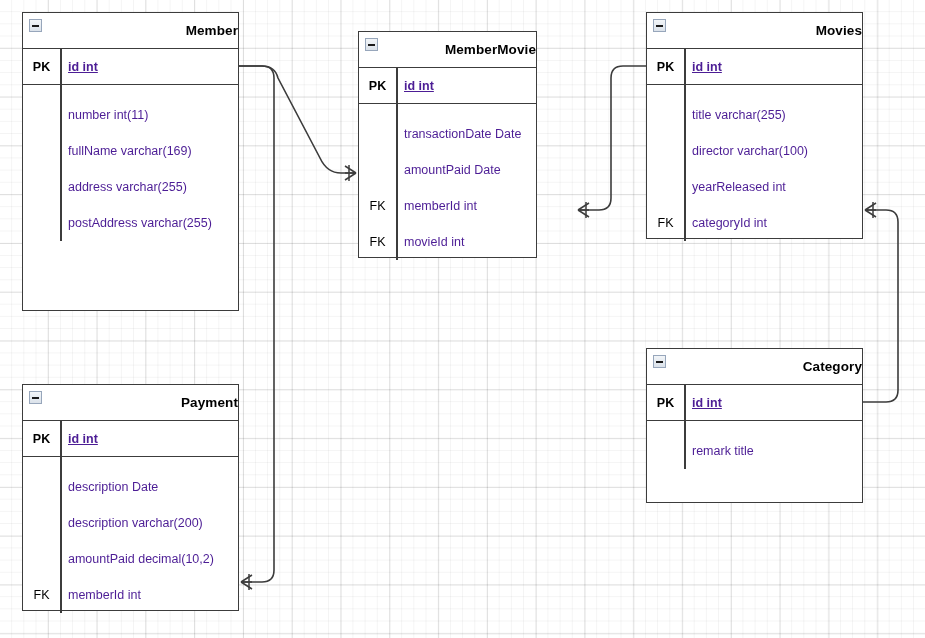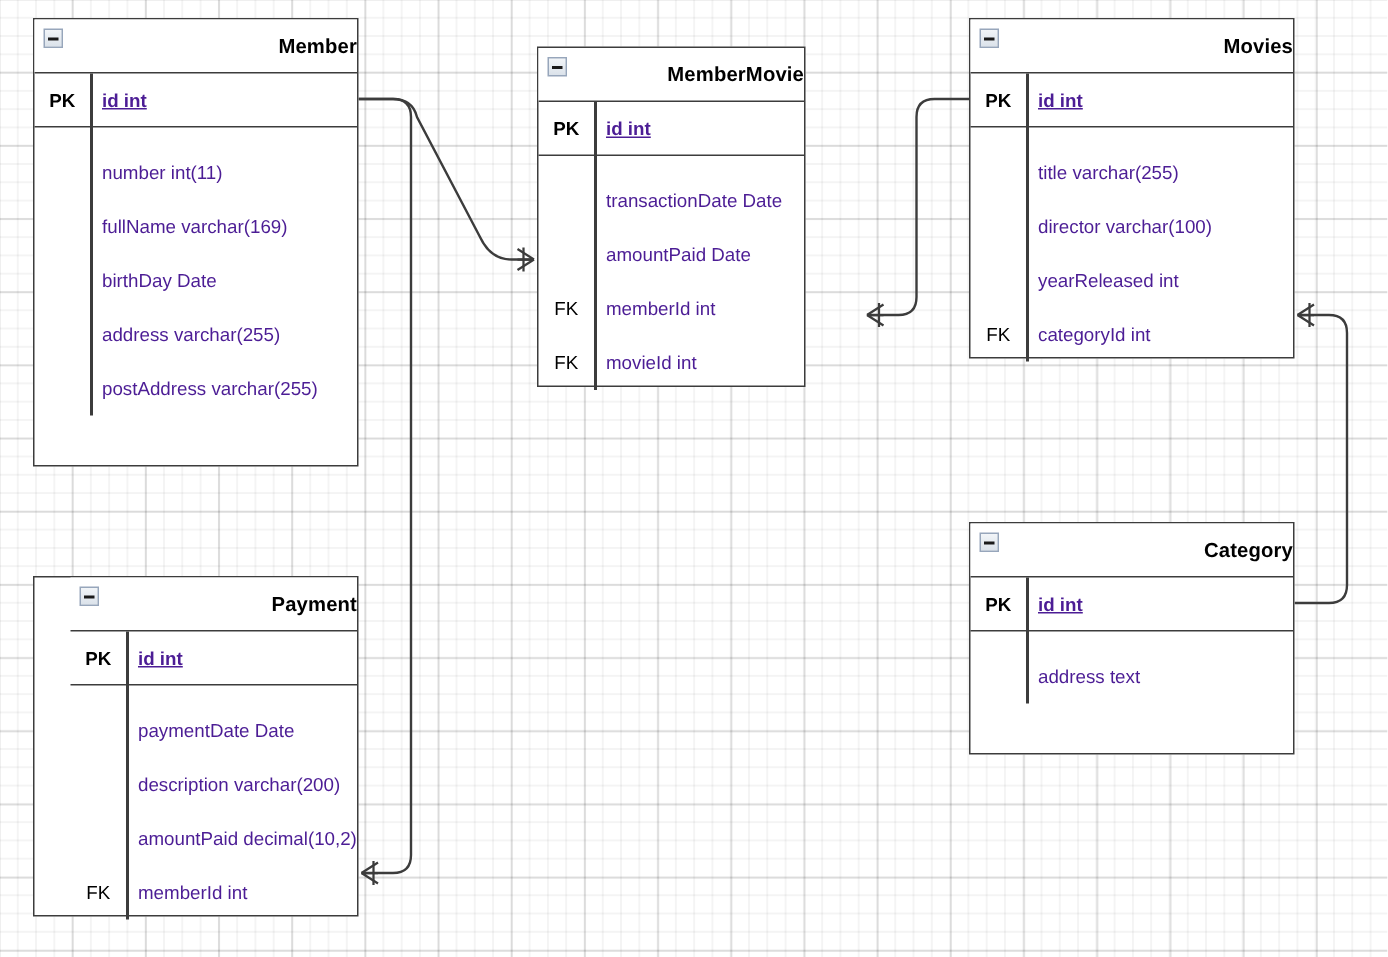--- a/index.html
+++ b/index.html
@@ -178,24 +178,20 @@
       <div class="row">
         <span class="key"></span>
         <span class="fname">number int(11)</span>
       </div>
       <div class="row">
         <span class="key"></span>
         <span class="fname">fullName varchar(169)</span>
       </div>
       <div class="row">
         <span class="key"></span>
-        <span class="fname">birthDay Date</span>
-      </div>
-      <div class="row">
-        <span class="key"></span>
         <span class="fname">address varchar(255)</span>
       </div>
       <div class="row">
         <span class="key"></span>
         <span class="fname">postAddress varchar(255)</span>
       </div>
     </div>
   </div>
 
   <div class="entity" style="left:358px; top:12px; width:179px; height:227px;margin-top:19px;">
@@ -257,37 +253,37 @@
         <span class="key"></span>
         <span class="fname">yearReleased int</span>
       </div>
       <div class="row">
         <span class="key">FK</span>
         <span class="fname">categoryId int</span>
       </div>
     </div>
   </div>
 
-  <div class="entity" style="left:22px; top:384px; width:217px; height:227px;padding-left:24px;">
+  <div class="entity" style="left:22px; top:384px; width:217px; height:227px;">
     <div class="ent-header">
       <span class="collapse-icon">
           <i></i>
         </span>
       <span class="ent-title">Payment</span>
     </div>
     <div class="ent-rows">
       <div class="col-divider"></div>
       <div class="row pk-row">
         <span class="key">PK</span>
         <span class="fname">id int</span>
       </div>
       <div class="pad-row"></div>
       <div class="row">
         <span class="key"></span>
-        <span class="fname">paymentDate Date</span>
+        <span class="fname">description Date</span>
       </div>
       <div class="row">
         <span class="key"></span>
         <span class="fname">description varchar(200)</span>
       </div>
       <div class="row">
         <span class="key"></span>
         <span class="fname">amountPaid decimal(10,2)</span>
       </div>
       <div class="row">
@@ -306,18 +302,18 @@
     </div>
     <div class="ent-rows">
       <div class="col-divider"></div>
       <div class="row pk-row">
         <span class="key">PK</span>
         <span class="fname">id int</span>
       </div>
       <div class="pad-row"></div>
       <div class="row">
         <span class="key"></span>
-        <span class="fname">address text</span>
+        <span class="fname">remark title</span>
       </div>
     </div>
   </div>
 
 </div>
 
 </body></html>

